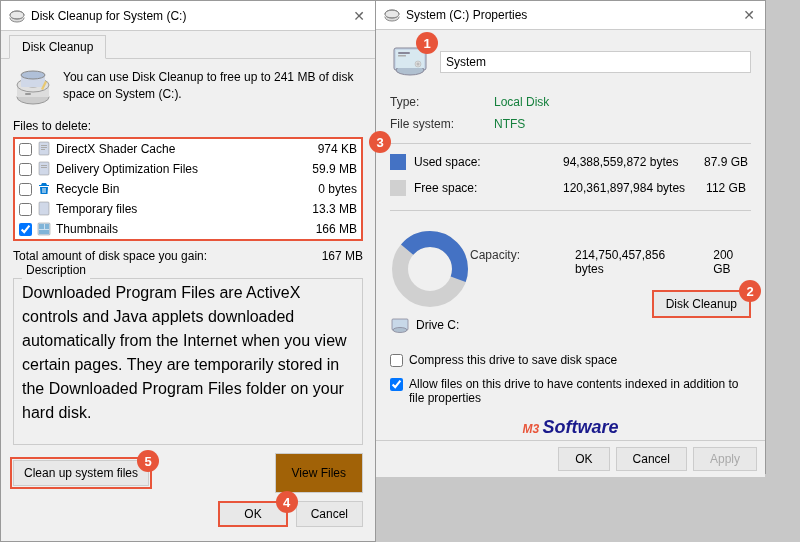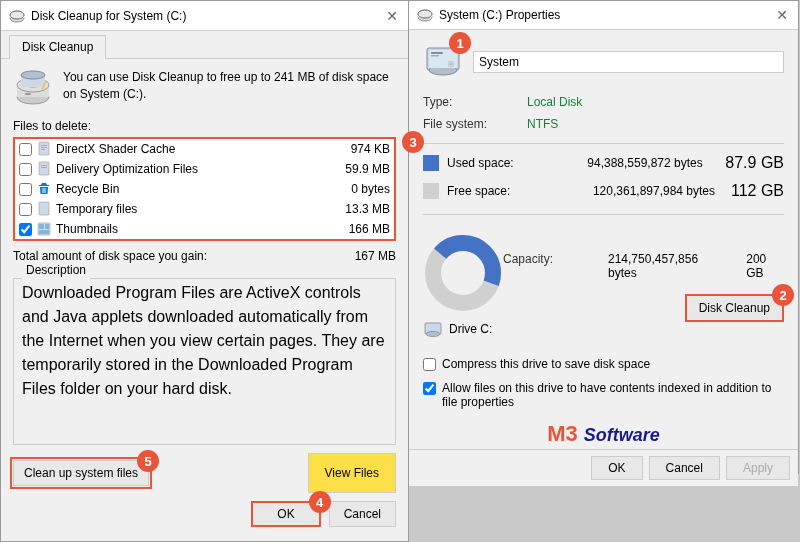--- a/index.html
+++ b/index.html
@@ -1,20 +1,20 @@
 <!DOCTYPE html>
 <html><head>
   <meta charset="utf-8">
   <style>
     * { box-sizing: border-box; margin: 0; padding: 0; font-family: 'Segoe UI', Arial, sans-serif; font-size: 12px; }
     body { background: #c8c8c8; display: flex; width: 800px; height: 542px; overflow: hidden; }
 
     
     .disk-cleanup-window {
-      width: 409px;
+      width: 376px;
       height: 542px;
       background: #f0f0f0;
       border: 1px solid #999;
       display: flex;
       flex-direction: column;
       position: relative;
     }
     .title-bar {
       background: #ffffff;
       border-bottom: 1px solid #ccc;
@@ -165,21 +165,21 @@
       cursor: pointer;
       display: flex;
       align-items: center;
       gap: 4px;
       font-size: 12px;
       outline: 2px solid #e8553a;
       outline-offset: 1px;
     }
     .btn-view-files {
       border: 1px solid #ccc;
-      background: #fde047;
+      background: #a16207;
       padding: 12px 16px;
       cursor: pointer;
       font-size: 12px;
     }
     .ok-cancel-row {
       display: flex;
       justify-content: flex-end;
       gap: 8px;
       margin-bottom: 4px;
     }
@@ -287,23 +287,23 @@
     }
     .space-desc {
       flex: 1;
       font-size: 12px;
     }
     .space-bytes {
       font-size: 12px;
       min-width: 130px;
     }
     .space-gb {
-      font-size: 16px;
+      font-size: 12px;
       min-width: 50px;
-      text-align: right;
+      text-align: center;
     }
     .divider {
       border-top: 1px solid #ccc;
       margin: 4px 0;
     }
     .donut-row {
       display: flex;
       align-items: center;
       justify-content: space-between;
       margin: 8px 0;
@@ -593,21 +593,21 @@
       <input type="checkbox" style="">
       <span>Compress this drive to save disk space</span>
     </div>
     <div class="checkbox-row">
       <input type="checkbox" checked="" style="">
       <span>Allow files on this drive to have contents indexed in addition to file properties</span>
     </div>
   </div>
 
   <div style="text-align:center;padding:2px 0;">
-    <span style="font-size:22px;font-weight:bold;color:#e8553a;">M3 </span><span style="font-size:18px;font-weight:bold;font-style:italic;color:#1a1a8c;">Software</span>
+    <span style="font-size:12px;font-weight:bold;font-style:italic;color:#e8553a;">M3 </span><span style="font-size:18px;font-weight:bold;font-style:italic;color:#1a1a8c;">Software</span>
   </div>
 
   <div class="props-footer">
     <button class="btn-footer">OK</button>
     <button class="btn-footer">Cancel</button>
     <button class="btn-footer disabled">Apply</button>
   </div>
 </div>
 
 </body></html>

